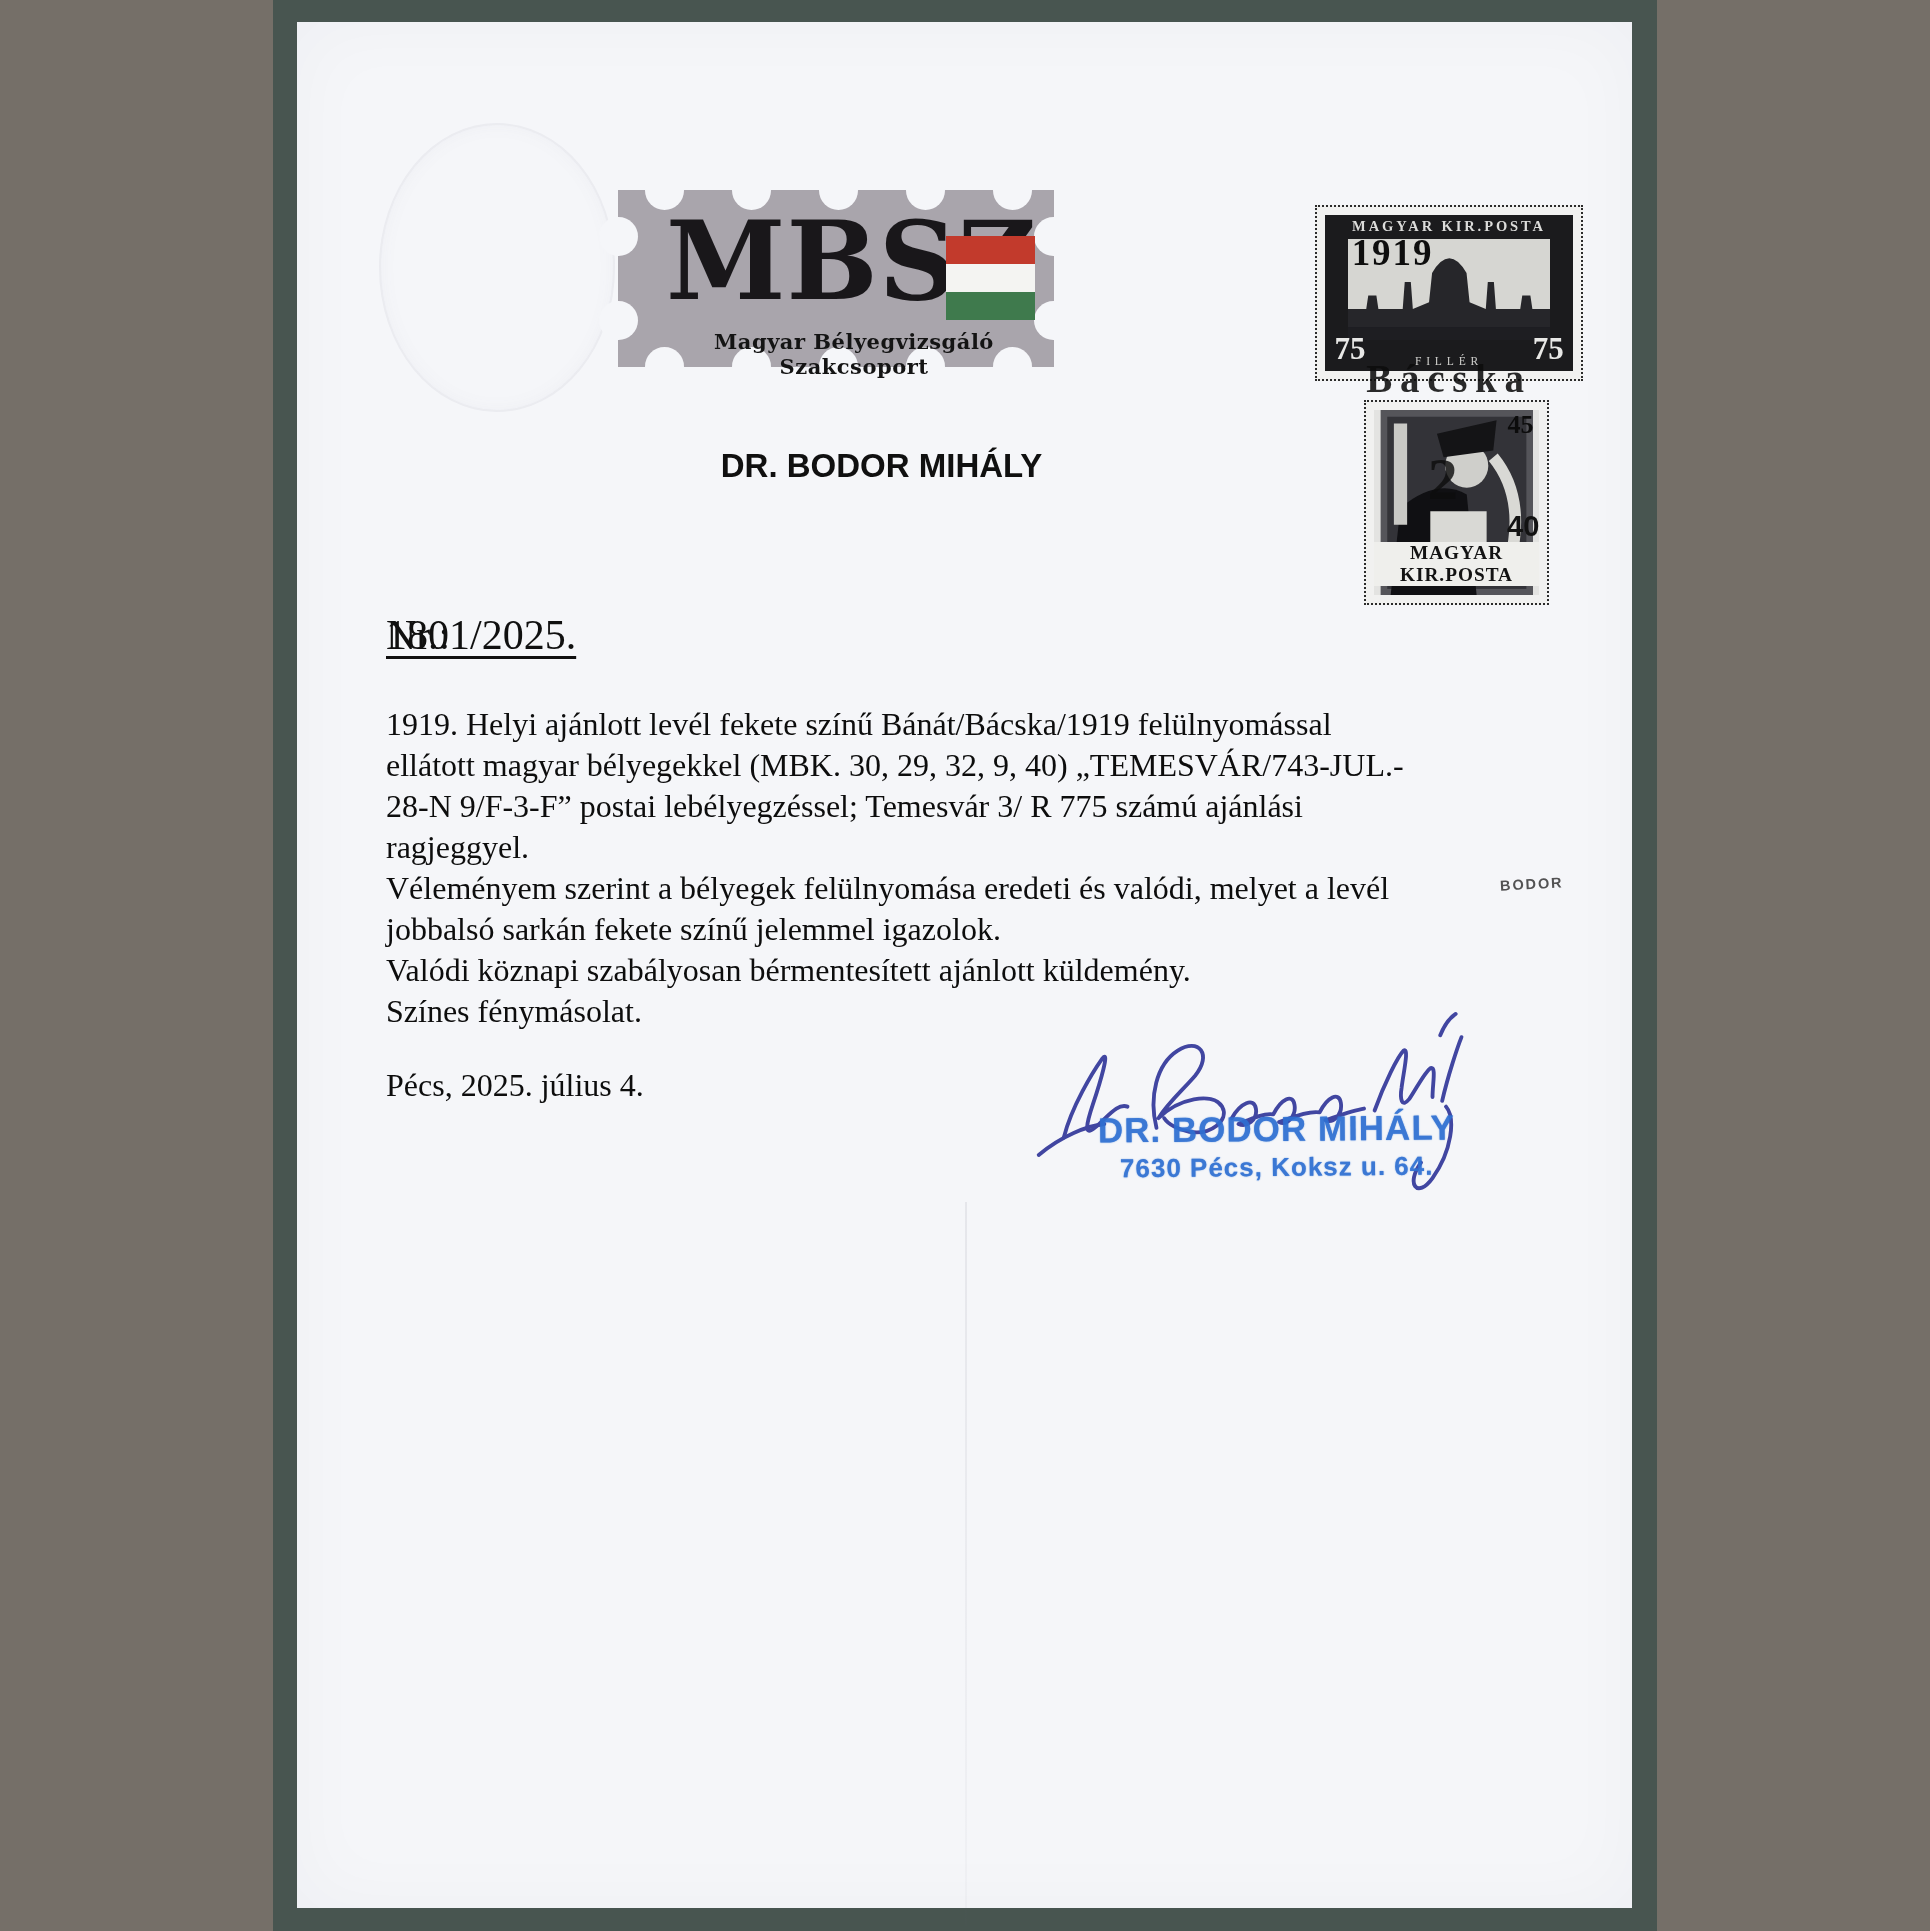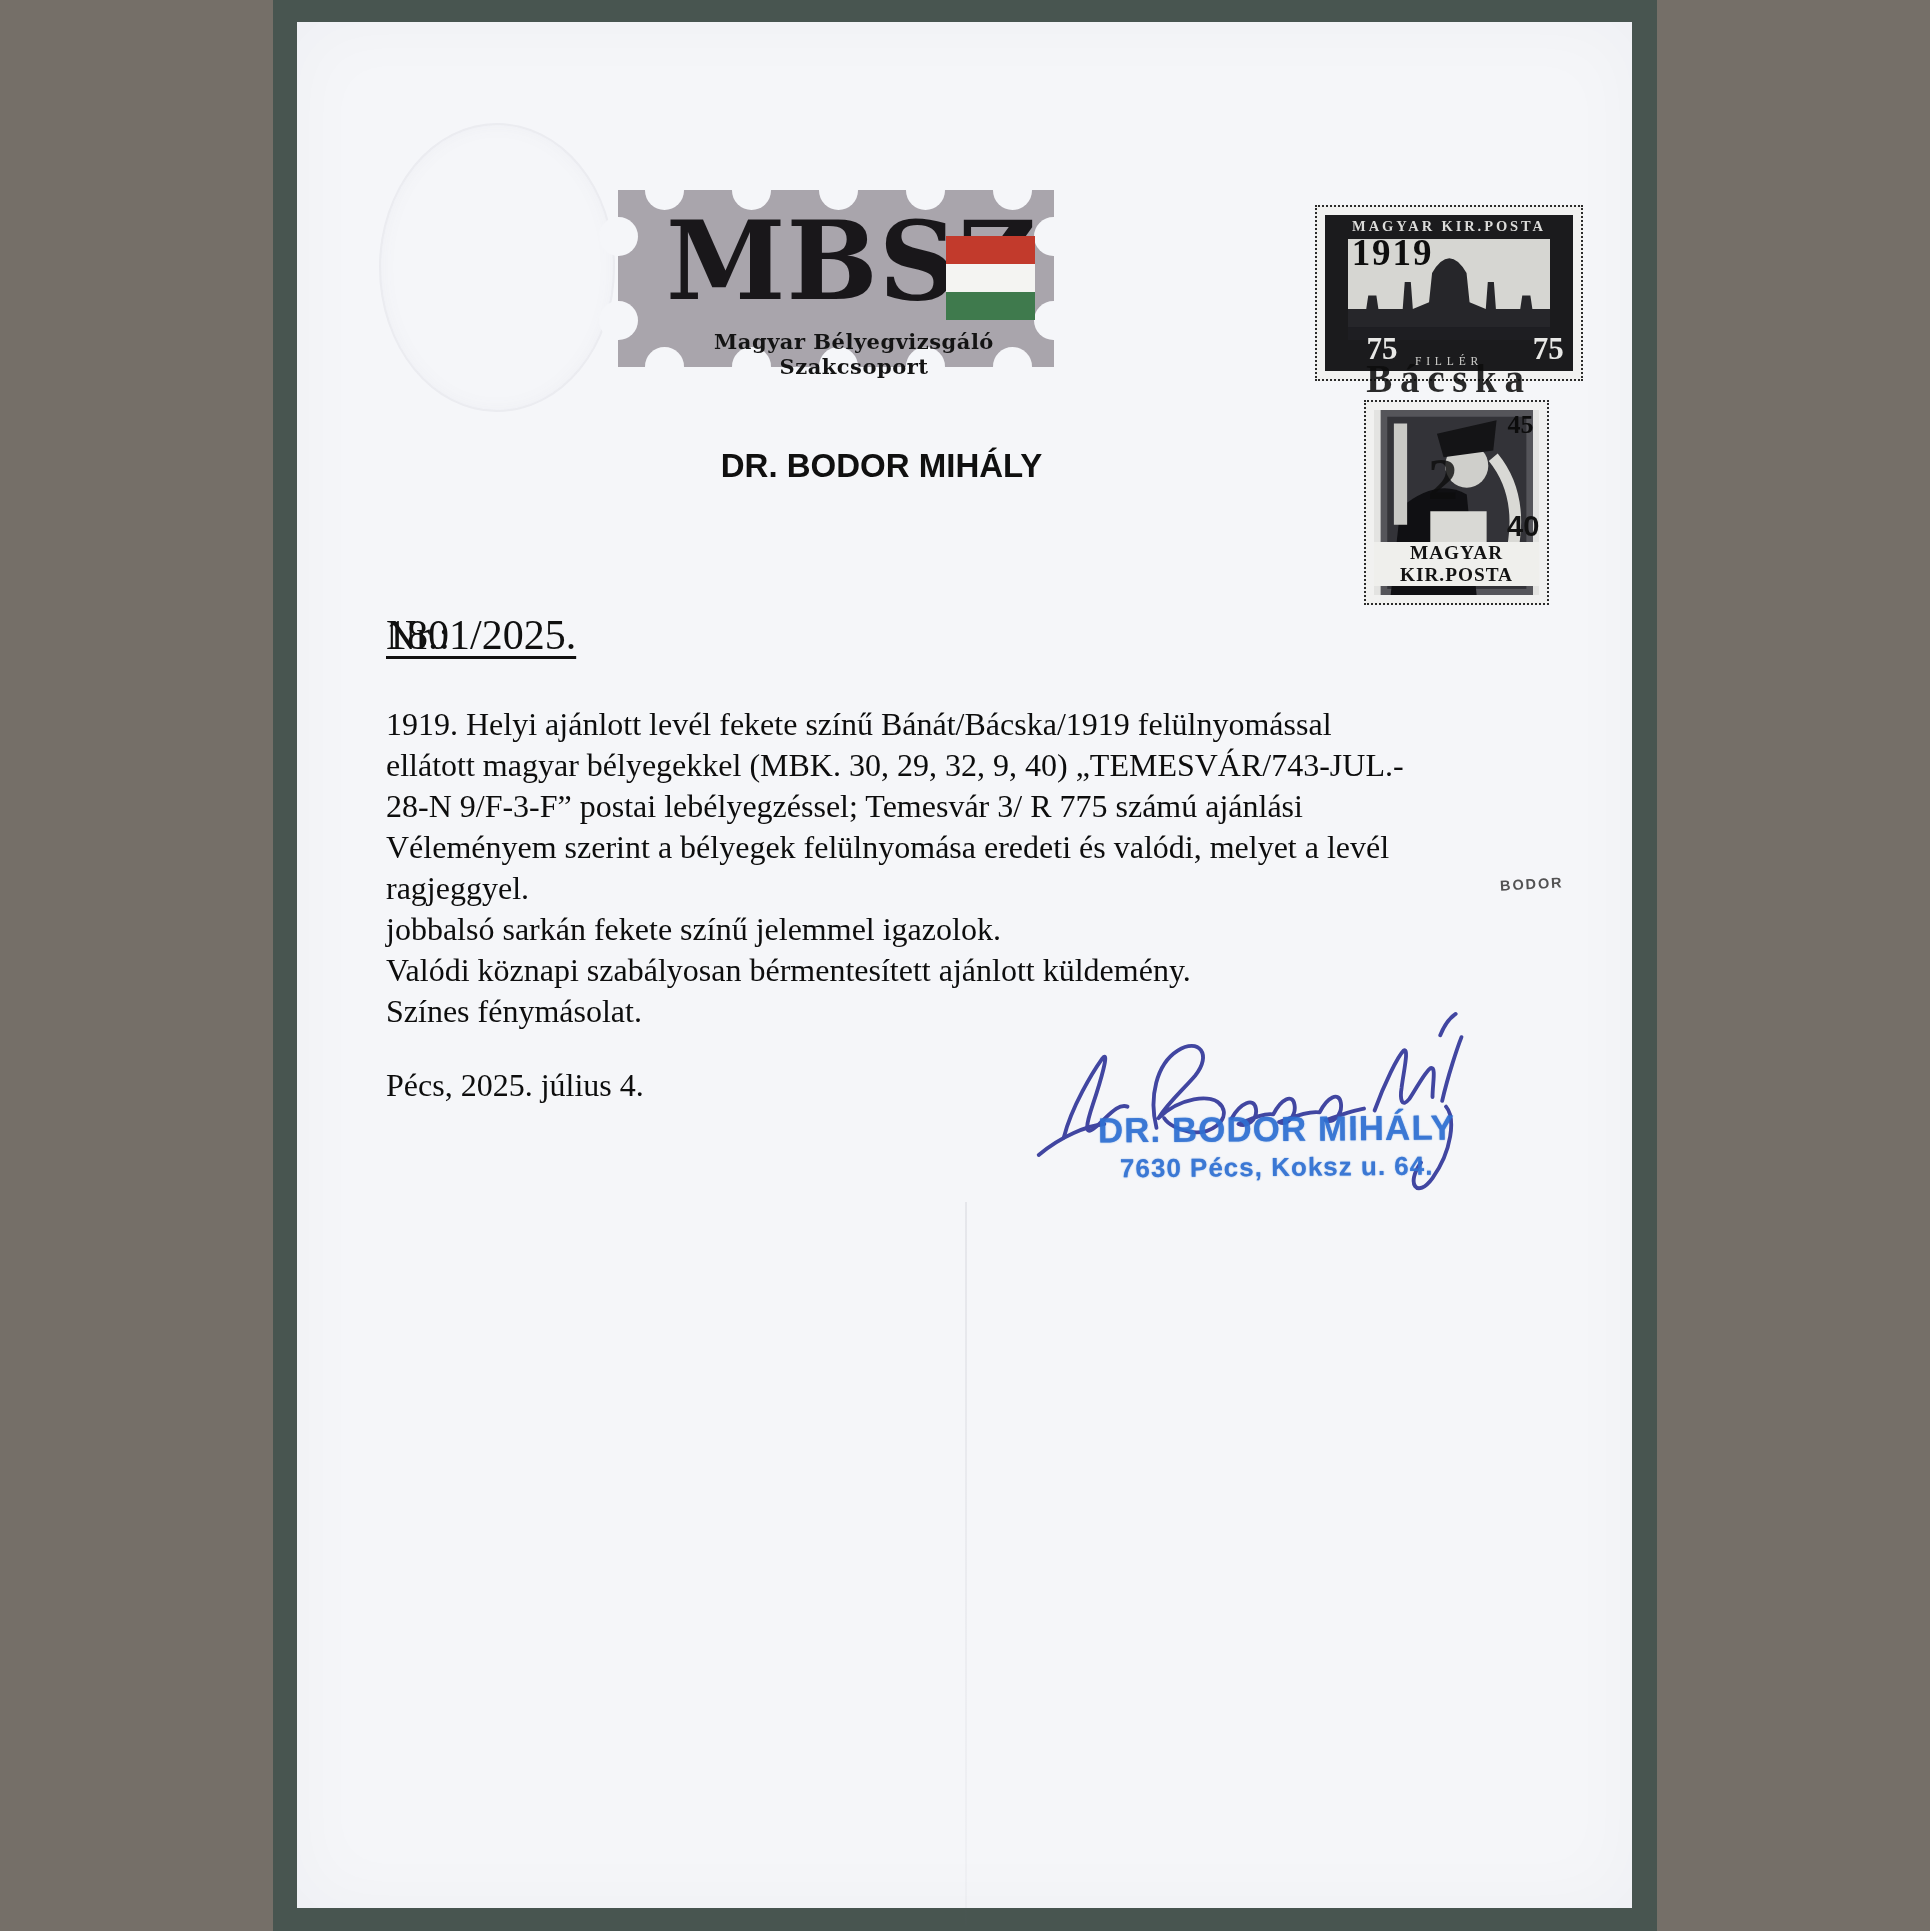--- a/index.html
+++ b/index.html
@@ -75,21 +75,21 @@
   }
   .sa-ov {
     left:0; right:0; top:97px; text-align:center;
     font-family:"Liberation Serif", serif; font-weight:bold;
     font-size:39px; color:rgba(12,12,12,0.88); letter-spacing:7.7px;
     filter:blur(0.7px);
     margin-top:44px;
   }
   .sa-75 {
     bottom:3.9px; color:#e8e8e6; font-family:"Liberation Serif", serif;
-    font-weight:bold; font-size:31px;margin-left:32px;
+    font-weight:bold; font-size:31px;
   }
   .sa-75.lft { left:9.7px; } .sa-75.rgt { right:9.7px; }
   .sa-filler {
     left:0; right:0; bottom:2.9px; text-align:center; color:#cfcfcc;
     font-size:11.6px; letter-spacing:4.8px; font-family:"Liberation Serif", serif;
   }
 
   .stamp-b { left:1067px; top:378px; width:185px; height:205px; }
   .sb-inner { left:7.7px; top:7.7px; right:7.7px; bottom:7.7px; background:#e3e3e1; overflow:hidden; }
   .sb-inner svg { position:absolute; left:0; top:0; width:100%; height:100%; }
@@ -235,22 +235,22 @@
 
   <div class="nr-line">
       <span>Nr.: </span>
       <span class="u">1801/2025.</span>
     </div>
 
   <div class="body-text">
     <div>1919. Helyi ajánlott levél fekete színű Bánát/Bácska/1919 felülnyomással</div>
     <div>ellátott magyar bélyegekkel (MBK. 30, 29, 32, 9, 40) „TEMESVÁR/743-JUL.-</div>
     <div>28-N 9/F-3-F” postai lebélyegzéssel; Temesvár 3/ R 775 számú ajánlási</div>
+    <div>ragjeggyel.</div>
     <div>Véleményem szerint a bélyegek felülnyomása eredeti és valódi, melyet a levél</div>
-    <div>ragjeggyel.</div>
     <div>jobbalsó sarkán fekete színű jelemmel igazolok.</div>
     <div>Valódi köznapi szabályosan bérmentesített ajánlott küldemény.</div>
     <div>Színes fénymásolat.</div>
   </div>
 
   <div class="bodor-mark">BODOR</div>
 
   <div class="date-line">Pécs, 2025. július 4.</div>
 
   <svg class="sig" viewBox="0 0 460 235">

